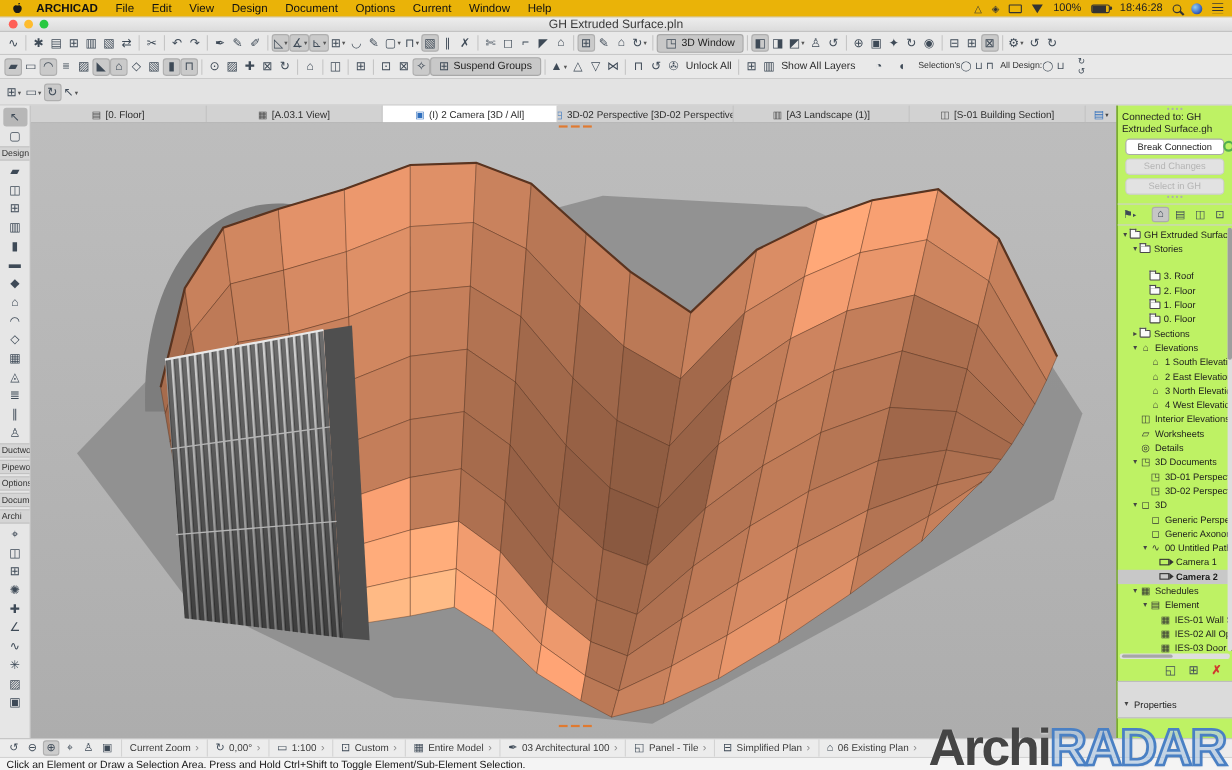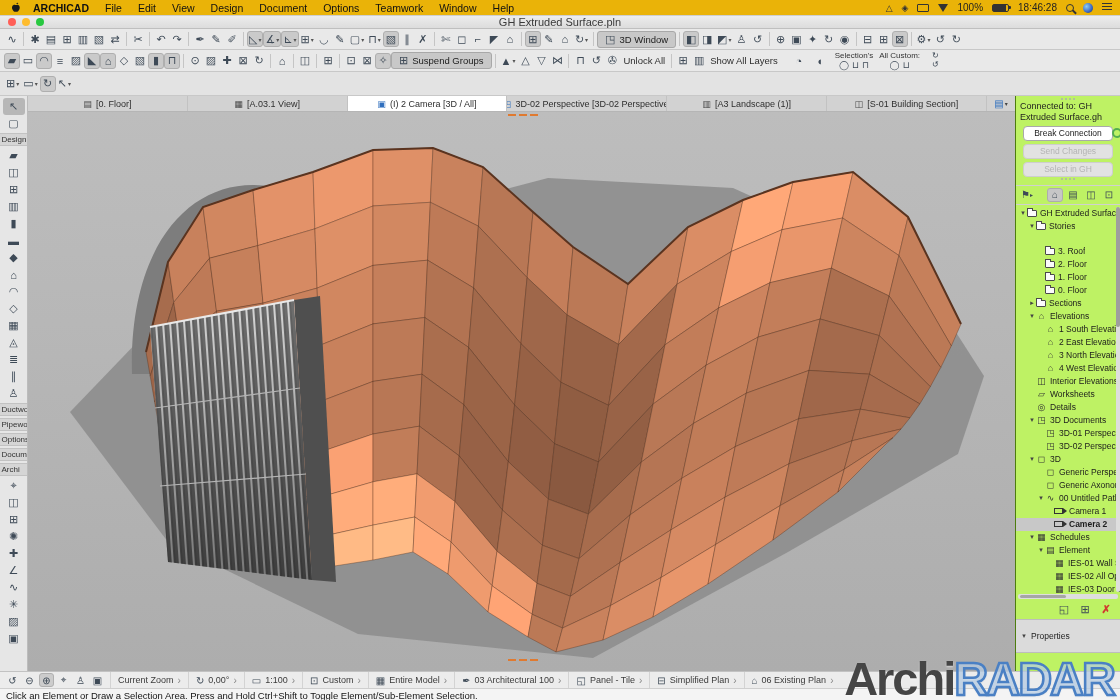--- a/index.html
+++ b/index.html
@@ -33,21 +33,21 @@
   .tbrow{background:#e9e9e9;border-bottom:1px solid #c8c8c8;display:flex;align-items:center;padding:0 4px;overflow:hidden}
   #tbrow1{height:21px}#tbrow2{height:22px}#tbrow3{height:24px;background:#e3e3e3}
   .ticon{min-width:16px;height:16px;display:inline-flex;align-items:center;justify-content:center;font-size:11px;color:#3e4a57;border-radius:3px;padding:0 1px;border:1px solid transparent;flex:none}
   .ticon.hl{background:#cacaca;border-color:#afafaf}
   .ticon .dd{font-size:6px;color:#555;margin-left:1px}
   .tsep{width:1px;height:14px;background:#c5c5c5;margin:0 3px;flex:none}
   .tbtn{display:inline-flex;align-items:center;gap:4px;background:#c8c8c8;border:1px solid #a8a8a8;border-radius:3px;height:17px;padding:0 7px;font-size:9.5px;color:#1c1c1c;white-space:nowrap;flex:none}
   .tbtn .bg{font-size:11px;color:#3e4a57}
   .tlabel{font-size:9.5px;color:#2e2e2e;margin:0 3px;white-space:nowrap;flex:none}
   .qcluster{display:flex;align-items:center;gap:6px;margin-left:10px;flex:none}
-  .qcol{display:flex;flex-direction:column;align-items:center;line-height:1}
+  .qcol{display:flex;flex-direction:row;align-items:flex-end;line-height:1}
   .qcol .qt{font-size:8px;color:#333;margin-bottom:1px}
   .qrow{display:flex;gap:3px;font-size:9px;color:#3e4a57}
   .qcol2{display:flex;flex-direction:column;font-size:8px;color:#3e4a57;line-height:1.1;margin-left:6px}
 
   
   .tabbar{height:16px;background:#d2d2d2;border-bottom:1px solid #b5b5b5;display:flex;align-items:stretch}
   .tab{flex:1;display:flex;align-items:center;justify-content:center;gap:4px;font-size:9px;color:#2e2e2e;border-right:1px solid #c2c2c2;overflow:hidden;white-space:nowrap;min-width:0}
   .tab.active{background:#ffffff}
   .tab .tico{font-size:9px}
   .tabcorner{width:28px;display:flex;align-items:center;justify-content:center;gap:1px;color:#2f6fbe;font-size:10px}
@@ -86,21 +86,21 @@
   .tic.cam{width:9px;height:6px;border:1px solid #333;position:relative;margin-right:6px}
   .tic.cam::after{content:"";position:absolute;right:-5px;top:-1px;border-top:3px solid transparent;border-bottom:3px solid transparent;border-left:4px solid #333}
   .tlbl{font-size:8.5px;overflow:hidden}
   .vsb{position:absolute;right:0;top:2px;width:4px;bottom:2px;background:#dedede;border-radius:2px}
   .vsb .thumb{position:absolute;top:0;right:0;width:4px;height:120px;background:#9e9e9e;border-radius:2px}
   .hsb{height:5px;background:#dedede;position:relative;margin:0 2px;border-radius:2px}
   .hsb .thumb{position:absolute;left:2px;top:1px;width:46px;height:3px;background:#a6a6a6;border-radius:2px}
   .treeicons{display:flex;justify-content:flex-end;gap:5px;padding:3px 6px;align-items:center}
   .treeicons .nico{font-size:11px}
   .redx{color:#d03a2f;font-weight:bold}
-  .propbar{height:15px;background:#dbdbdb;border-top:1px solid #bdbdbd;border-bottom:1px solid #bdbdbd;display:flex;align-items:center;padding:16px 4px;gap:3px;font-size:8.5px;color:#222}
+  .propbar{height:15px;background:#dbdbdb;border-top:1px solid #bdbdbd;border-bottom:1px solid #bdbdbd;display:flex;padding:16px 4px;gap:3px;font-size:8.5px;color:#222}
   .rpad{height:18px}
 
   
   .bottombar{height:17px;background:#ececec;border-top:1px solid #c2c2c2;display:flex;align-items:center;overflow:hidden;font-size:9px;color:#3b3b3b;position:relative;z-index:1}
   .bicons{display:flex;align-items:center;gap:2px;padding:0 5px}
   .bico{width:15px;height:14px;display:inline-flex;align-items:center;justify-content:center;font-size:10px;color:#3e4a57;border-radius:3px;border:1px solid transparent}
   .bico.hl{background:#cccccc;border-color:#b0b0b0}
   .bseg{display:flex;align-items:center;gap:4px;padding:0 7px;border-left:1px solid #d3d3d3;height:100%;white-space:nowrap;flex:none}
   .bseg .bicon{font-size:10px;color:#3e4a57}
   .chev{color:#8a8a8a;font-size:10px}
@@ -119,21 +119,21 @@
       <path d="M8,2.2 C8.8,0.6 10.6,0.8 10.6,1.6 C10,2.8 9,2.9 8,2.2 Z M6,3.6 C3,3.6 1.9,6.6 3,9.3 C4,11.9 6,13 7.5,12.4 C9,13 11,11.9 12,9.3 C13.1,6.6 12,3.6 9,3.6 C8.2,4 6.8,4 6,3.6 Z" fill="#1a1a1a"></path>
     </svg>
   <span id="menu-items" style="display: inline-flex;">
       <span class="mitem app">ARCHICAD</span>
       <span class="mitem">File</span>
       <span class="mitem">Edit</span>
       <span class="mitem">View</span>
       <span class="mitem">Design</span>
       <span class="mitem">Document</span>
       <span class="mitem">Options</span>
-      <span class="mitem">Teamwork</span>
+      <span class="mitem">Current</span>
       <span class="mitem">Window</span>
       <span class="mitem">Help</span>
     </span>
   <div class="mb-right">
     <span class="mi">△</span>
     <span class="mi">◈</span>
     <span class="mi-display"></span>
     <span class="mi-wifi"></span>
     <span>100%</span>
     <span class="mi-batt"></span>
@@ -269,21 +269,21 @@
       <span class="ticon">◐</span>
       <div class="qcol">
         <span class="qt">Selection's</span>
         <div class="qrow">
           <span>◯</span>
           <span>⊔</span>
           <span>⊓</span>
         </div>
       </div>
       <div class="qcol">
-        <span class="qt">All Custom:</span>
+        <span class="qt">All Design:</span>
         <div class="qrow">
           <span>◯</span>
           <span>⊔</span>
         </div>
       </div>
       <div class="qcol2">
         <span>↻</span>
         <span>↺</span>
       </div>
     </div>

